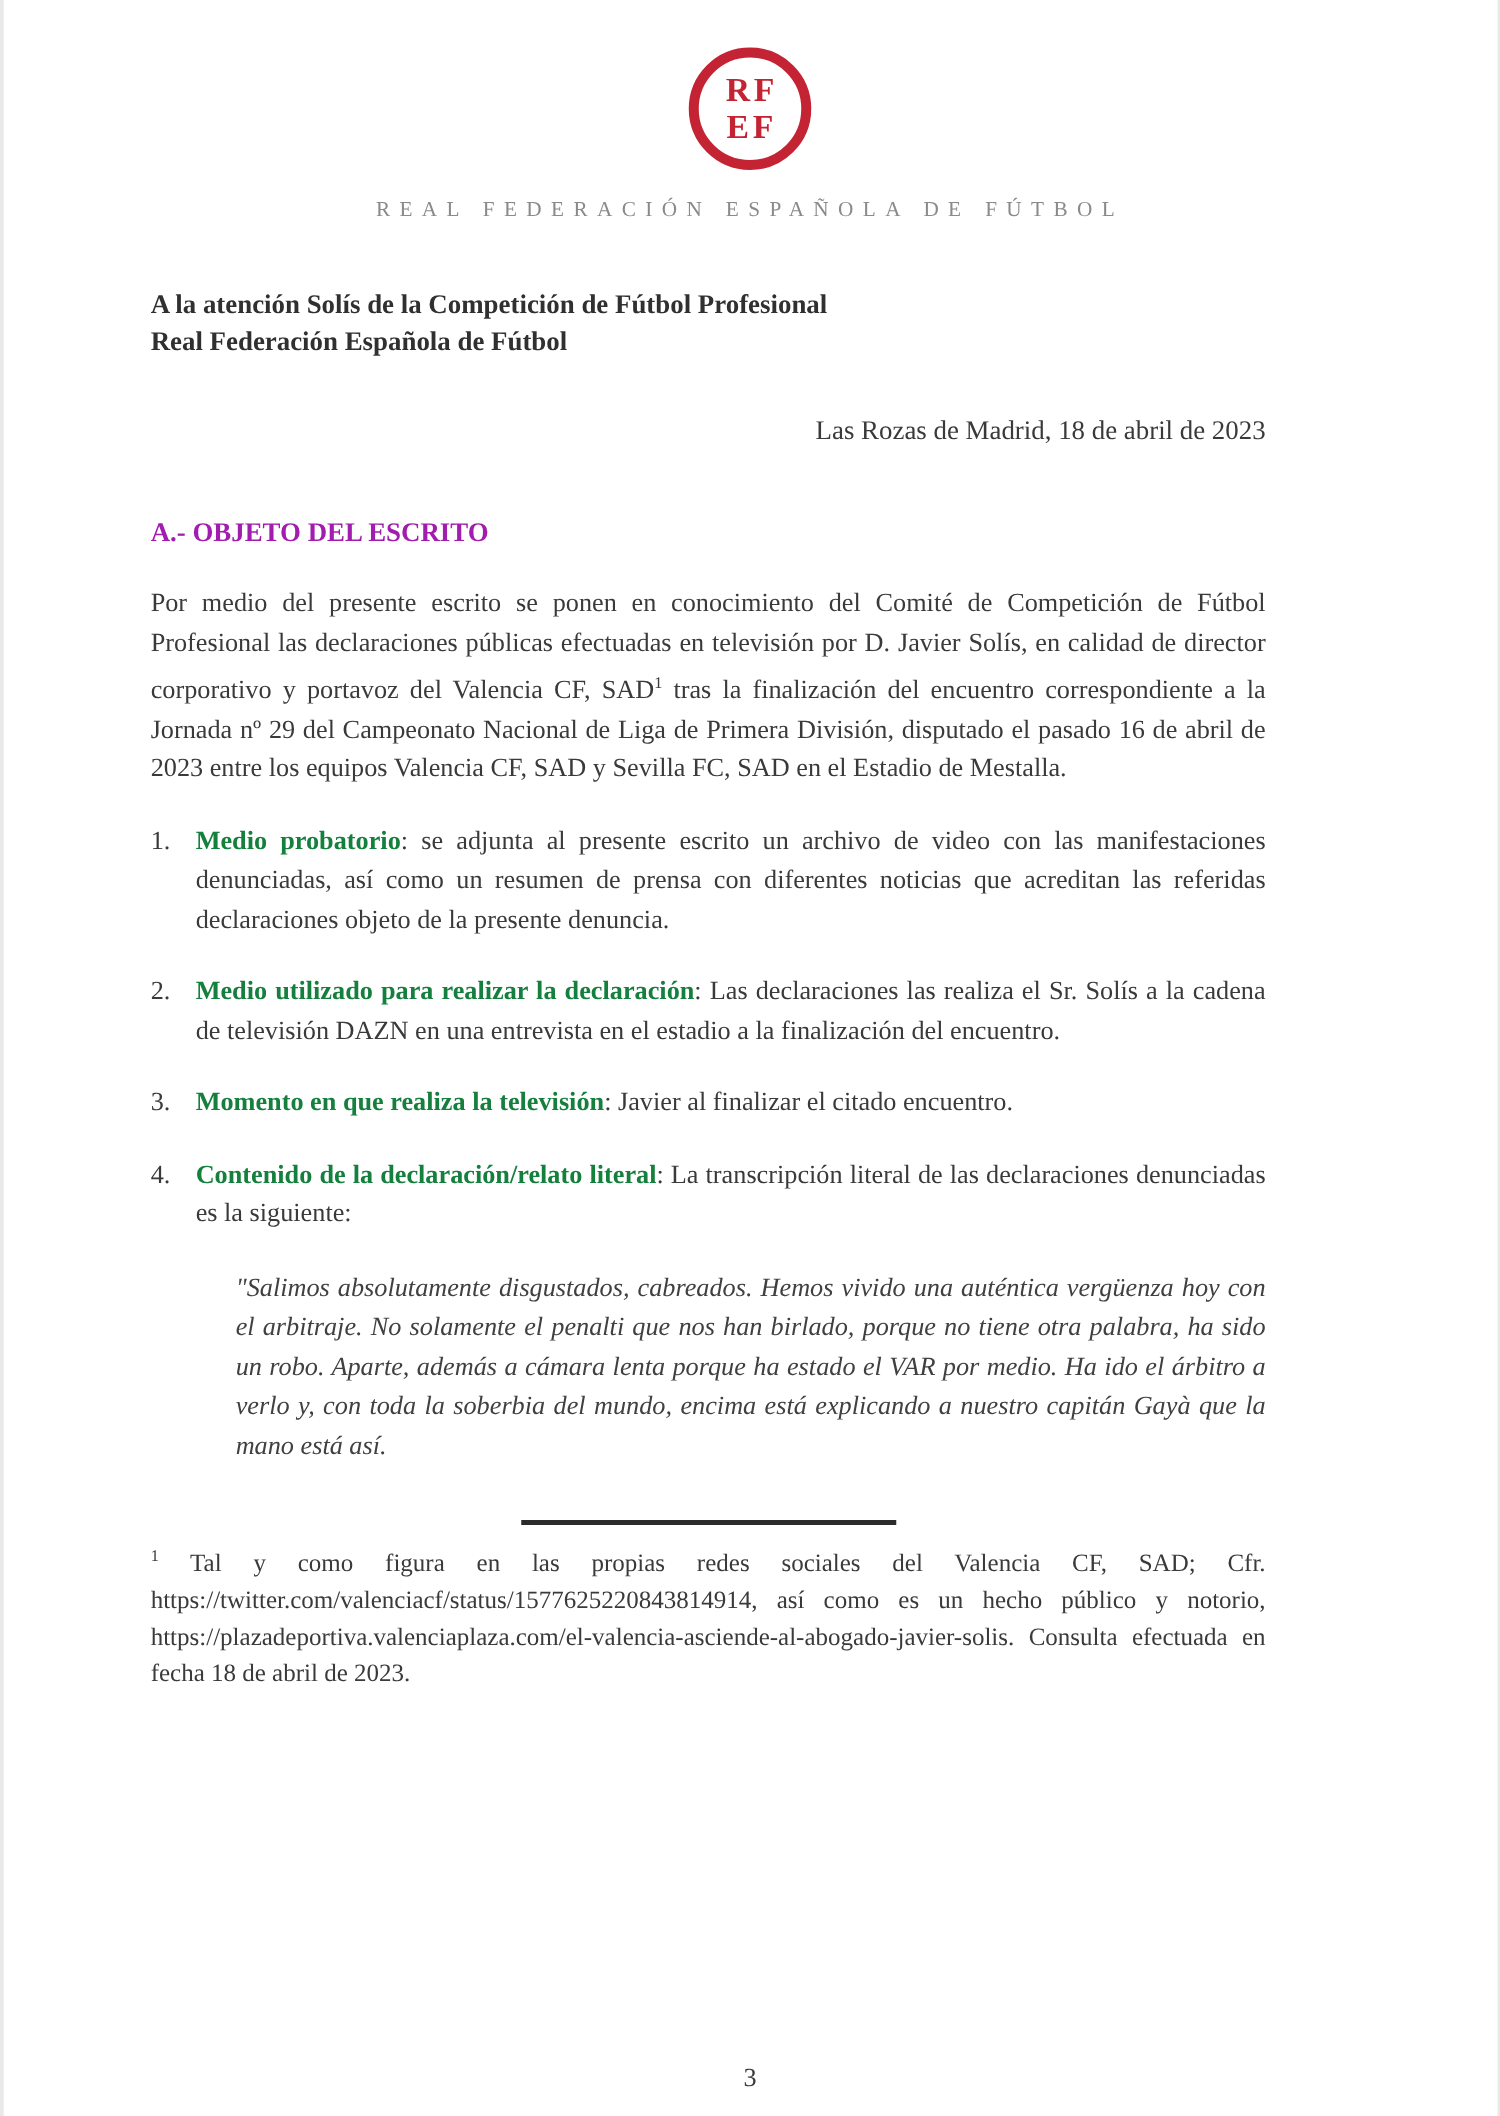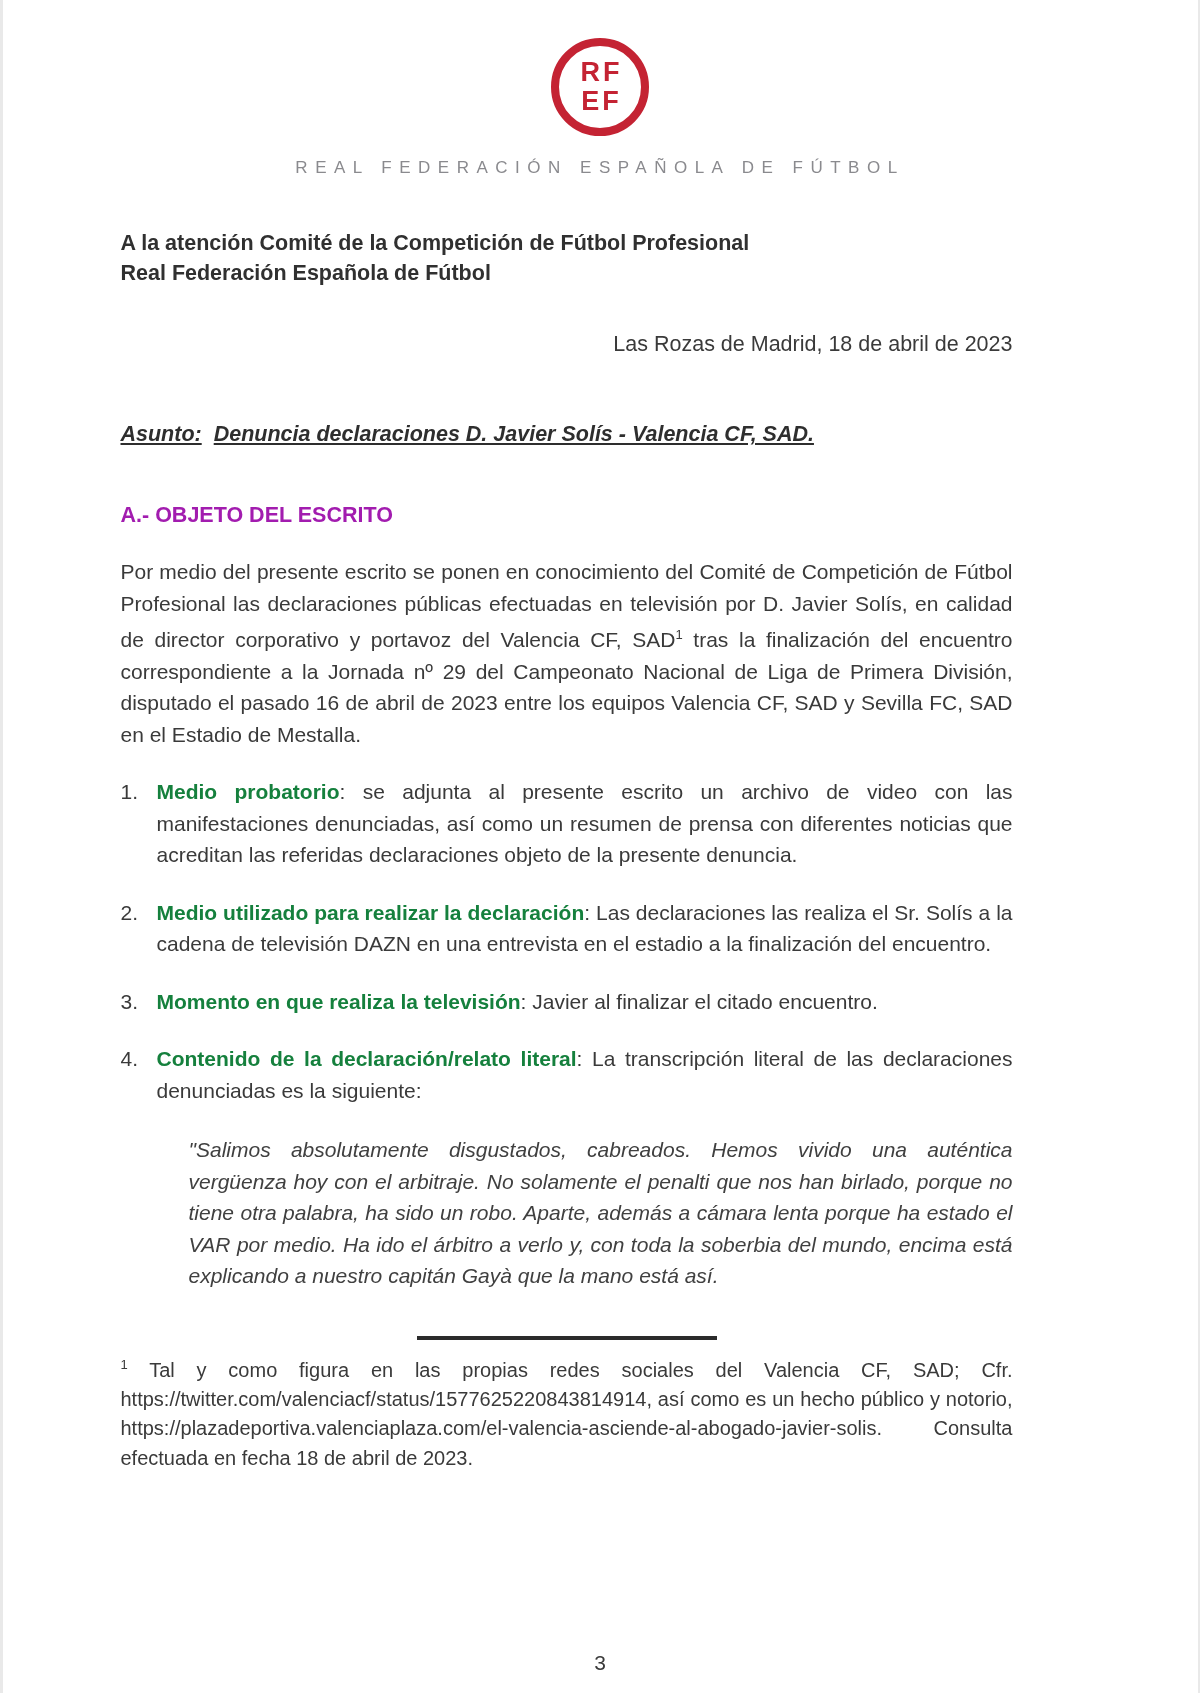--- a/index.html
+++ b/index.html
@@ -3,21 +3,21 @@
 <meta charset="utf-8">
 <style>
   html, body { margin: 0; padding: 0; background: #e9e9e9; }
   .page {
     position: relative;
     width: 1195px;
     height: 1693px;
     margin: 0 auto;
     background: #ffffff;
     overflow: hidden;
-    font-family: Liberation Sans, sans-serif;
+    font-family: Liberation Serif, serif;
     color: #3a3a3a;
   }
   
   .letterhead { text-align: center; padding-top: 38px; }
   .logo {
     width: 82px; height: 82px;
     margin: 0 auto;
     border: 8px solid #c42333;
     border-radius: 50%;
     display: flex; flex-direction: column;
@@ -132,29 +132,26 @@
     <div class="logo">
       <div class="logo-line">RF</div>
       <div class="logo-line">EF</div>
     </div>
     <div class="org-name">REAL FEDERACIÓN ESPAÑOLA DE FÚTBOL</div>
   </div>
 
   <div class="content">
 
     <div class="addressee">
-      <div>A la atención Comité de la Competición de Fútbol Profesional</div>
+      <div>A la atención Solís de la Competición de Fútbol Profesional</div>
       <div>Real Federación Española de Fútbol</div>
     </div>
 
     <div class="dateline">Las Rozas de Madrid, 18 de abril de 2023</div>
 
-    <div class="subject">
-      <span>Asunto:</span><span class="subject-text">Denuncia declaraciones D. Javier Solís - Valencia CF, SAD.</span>
-    </div>
 
     <div class="heading-a">A.- OBJETO DEL ESCRITO</div>
 
     <p class="para"><span>Por medio del presente escrito se ponen en conocimiento del Comité de Competición de Fútbol Profesional las declaraciones públicas efectuadas en televisión por D. Javier Solís, en calidad de director corporativo y portavoz del Valencia CF, SAD</span><sup>1</sup><span> tras la finalización del encuentro correspondiente a la Jornada nº 29 del Campeonato Nacional de Liga de Primera División, disputado el pasado 16 de abril de 2023 entre los equipos Valencia CF, SAD y Sevilla FC, SAD en el Estadio de Mestalla.</span></p>
 
 
     <div class="list">
 
       <div class="list-item">
         <span class="num">1.</span>

